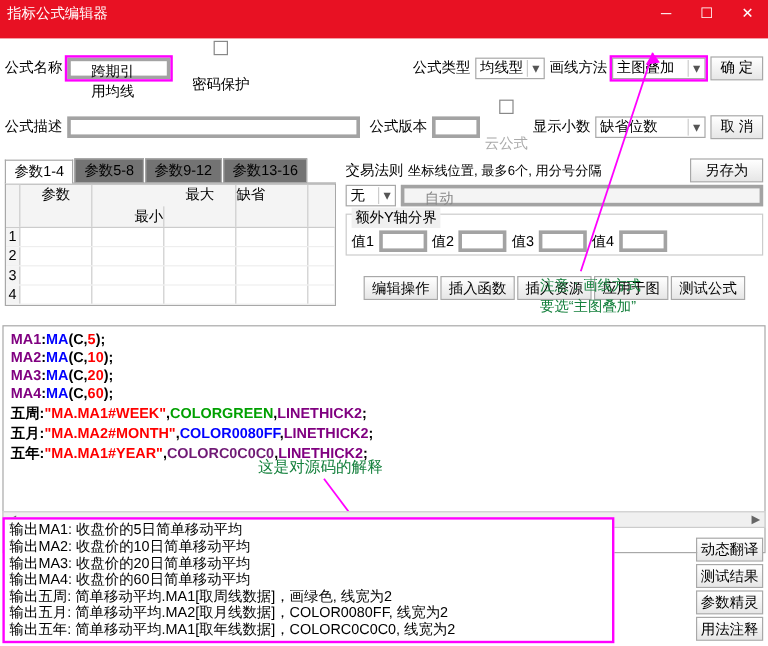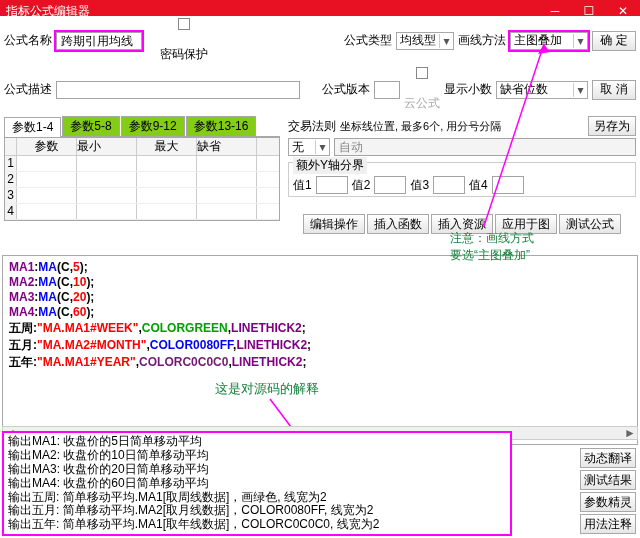--- a/index.html
+++ b/index.html
@@ -1,38 +1,38 @@
 <!DOCTYPE html>
 <html><head>
 <meta charset="utf-8">
 <style>
   * { box-sizing: border-box; margin: 0; padding: 0; font-family: "Microsoft YaHei", SimSun, sans-serif; font-size: 12px; }
   body { width: 640px; height: 538px; background: #fff; position: relative; overflow: hidden; }
 
   
-  .titlebar { height: 16px; background: #e81123; color: #fff; line-height: 22px; padding-left: 6px; display: flex; justify-content: space-between; }
+  .titlebar { height: 32px; background: #e81123; color: #fff; line-height: 22px; padding-left: 6px; display: flex; justify-content: space-between; }
   .titlebar .controls { display: flex; }
   .titlebar .controls span { width: 34px; text-align: center; }
 
   .row { display: flex; align-items: center; padding: 2px 4px; gap: 4px; }
   .lbl { white-space: nowrap; }
-  .inp { border: 1px solid #a3a3a3; height: 18px; padding: 0 4px; background: #fff; }
+  .inp { border: 3px solid #a3a3a3; height: 18px; padding: 0 17px; background: #fff; }
   .inp.ro { background: #f4f4f4; color: #888; }
   .sel { border: 1px solid #a8a8a8; height: 18px; background: #fff; padding-left: 3px; display: flex; align-items: center; justify-content: space-between; }
   .sel .caret { width: 14px; text-align: center; color: #555; border-left: 1px solid #ccc; }
   .btn { border: 1px solid #a8a8a8; background: linear-gradient(#fff,#e6e6e6); height: 20px; padding: 2px 6px; text-align: center; white-space: nowrap; display: inline-flex; align-items: center; justify-content: center; }
   .cb { display: inline-flex; align-items: center; gap: 16px; flex-direction: column; }
   .cb .box { width: 12px; height: 12px; border: 1px solid #888; background: #fff; }
 
   
   .hilite { outline: 2px solid #ff00ff; }
 
   
   .tabs { display: flex; border-bottom: 1px solid #a8a8a8; margin: 2px 4px 0 4px; }
-  .tab { border: 1px solid #a8a8a8; border-bottom: none; padding: 1px 7px; background: #84cc16; margin-right: 1px; }
+  .tab { border: 1px solid #a8a8a8; border-bottom: none; padding: 1px 7px; background: #737373; margin-right: 1px; }
   .tab.active { background: #fff; position: relative; top: 1px; }
 
   
   .params { display: flex; border: 1px solid #a8a8a8; margin: 0 4px; }
   .params .hdr { display: flex; border-bottom: 1px solid #ccc; background: #f4f4f4; }
   .params .col { border-right: 1px solid #ccc; }
   .params .c1 { width: 60px; } .params .c2, .params .c3, .params .c4 { width: 60px; }
   .params .idx { width: 12px; background: #f4f4f4; border-right: 1px solid #ccc; }
   .params .body .r { display: flex; border-bottom: 1px solid #eee; height: 16px; }
 
@@ -120,21 +120,21 @@
     <div class="tabs">
       <div class="tab active">参数1-4</div>
       <div class="tab">参数5-8</div>
       <div class="tab">参数9-12</div>
       <div class="tab">参数13-16</div>
     </div>
     <div class="params" style="flex-direction:column;">
       <div class="hdr">
         <div class="idx"></div>
         <div class="col c1" style="text-align:center;">参数</div>
-        <div class="col c2" style="text-align:left;">最小</div>
+        <div class="col c2" style="text-align:right;margin-top:18px;">最小</div>
         <div class="col c3" style="text-align:center;">最大</div>
         <div class="col c4" style="text-align:left;font-family:Liberation Mono, monospace;">缺省</div>
       </div>
       <div class="body">
         <div class="r">
             <div class="idx" style="text-align:center;">1</div>
             <div class="col c1"></div>
             <div class="col c2"></div>
             <div class="col c3"></div>
             <div class="col c4"></div>
@@ -162,21 +162,21 @@
           </div>
       </div>
     </div>
   </div>
 
   <div style="flex:1; padding: 2px 4px;">
     <div class="row" style="padding:0;">
       <span class="lbl">交易法则</span>
       <span class="lbl" style="font-size:11px;">坐标线位置, 最多6个, 用分号分隔</span>
       <div style="flex:1"></div>
-      <div class="btn" style="width:48px;text-align:center;">另存为</div>
+      <div class="btn" style="width:61px;text-align:center;">另存为</div>
     </div>
     <div class="row" style="padding:0; margin-top:2px;">
       <div class="sel" style="width:42px;">
         <span>无</span>
           <span class="caret">▾</span>
       </div>
       <div class="inp ro" style="flex:1;">自动</div>
     </div>
     <div class="valgroup" style="margin-top:6px;">
       <span class="title">额外Y轴分界</span>

